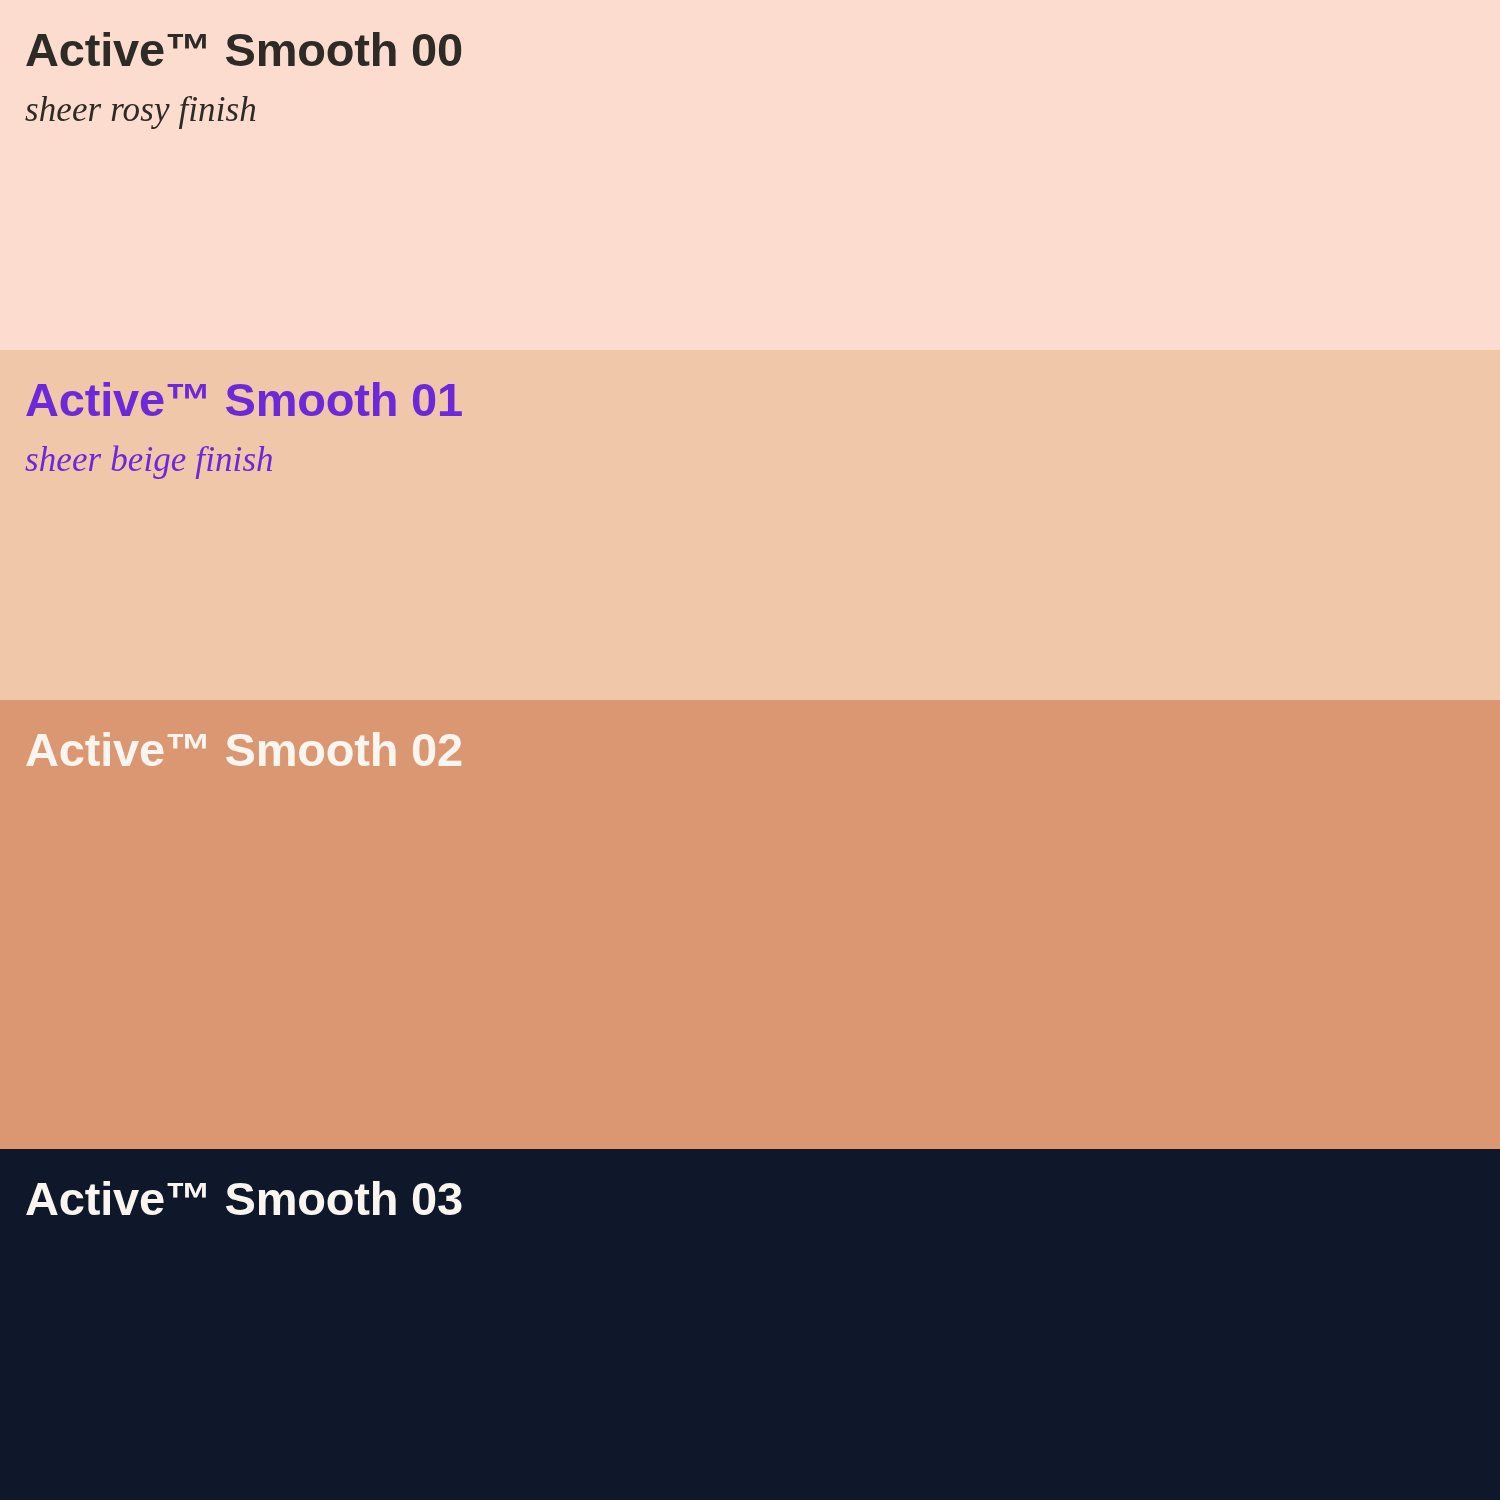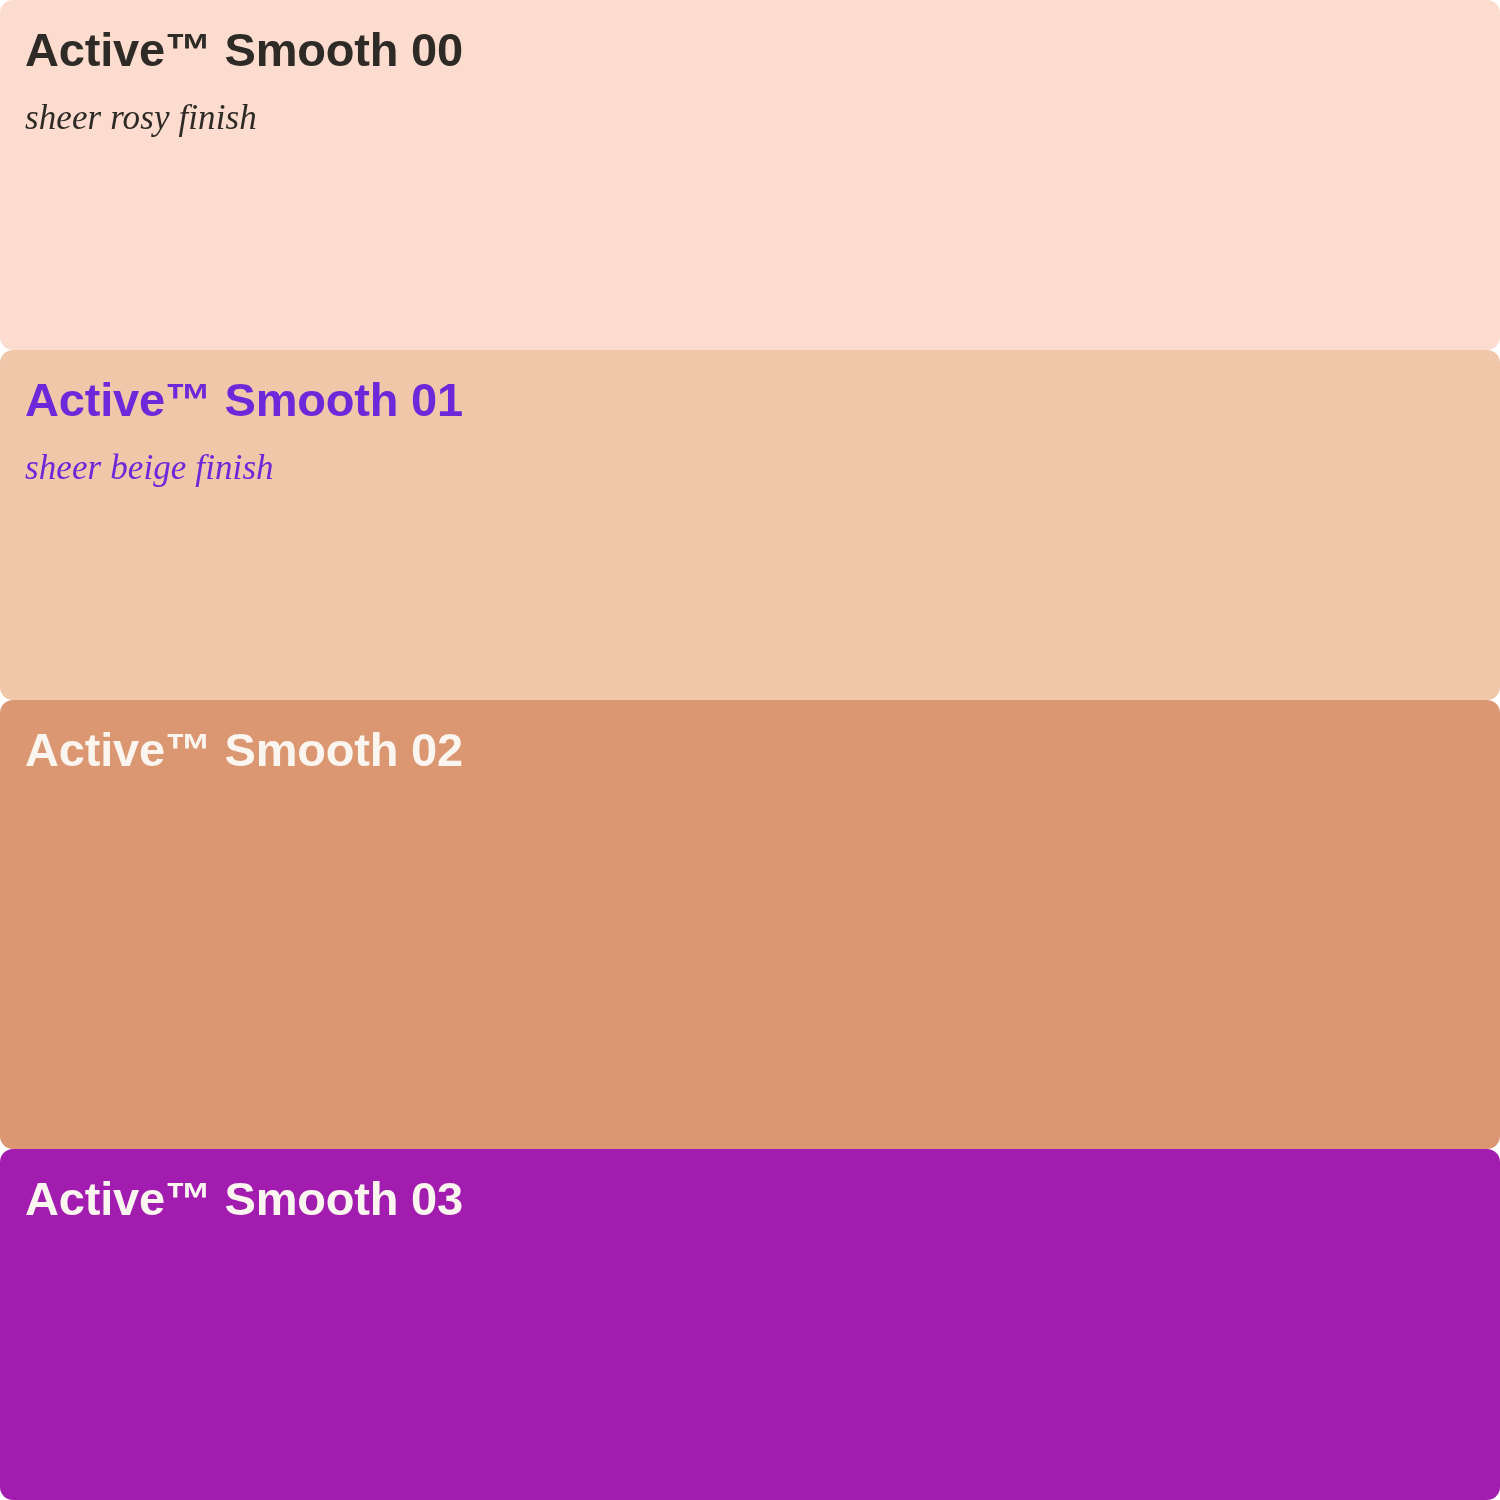--- a/index.html
+++ b/index.html
@@ -22,21 +22,20 @@
     display: flex;
     flex-direction: column;
   }
 
   .shade-band {
     position: relative;
     width: 100%;
     box-sizing: border-box;
     padding-left: 25px;
     overflow: hidden;
-    border-radius: 13px;
   }
 
   
   .shade-band.band-0 { height: 375px; }
   .shade-band.band-1 { height: 375px; }
   .shade-band.band-2 { height: 482px; }
   .shade-band.band-3 { height: 376px; }
 
   .band-title {
     position: absolute;
@@ -47,21 +46,21 @@
     font-size: 47px;
     font-weight: 600;
     letter-spacing: -0.2px;
     line-height: 1.0;
     white-space: nowrap;
   }
 
   .band-subtitle {
     position: absolute;
     left: 25px;
-    top: 100px;
+    top: 92px;
     margin: 0;
     font-family: "Liberation Serif", serif;
     font-style: italic;
     font-weight: 400;
     font-size: 35px;
     letter-spacing: 0.1px;
     line-height: 1.0;
     white-space: nowrap;
   }
 </style>
@@ -77,17 +76,17 @@
 
   <section class="shade-band band-1" style="background-color: rgb(240, 199, 168); color: #6d28d9;">
     <h2 class="band-title">Active™ Smooth 01</h2>
     <p class="band-subtitle">sheer beige finish</p>
   </section>
 
   <section class="shade-band band-2" style="background-color: rgb(219, 150, 114); color: rgb(250, 246, 239);">
     <h2 class="band-title">Active™ Smooth 02</h2>
   </section>
 
-  <section class="shade-band band-3" style="background-color: #a21caf; color: rgb(250, 246, 239);">
+  <section class="shade-band band-3" style="background-color: #0f172a; color: rgb(250, 246, 239);">
     <h2 class="band-title">Active™ Smooth 03</h2>
   </section>
 
 </div>
 
 </body></html>

